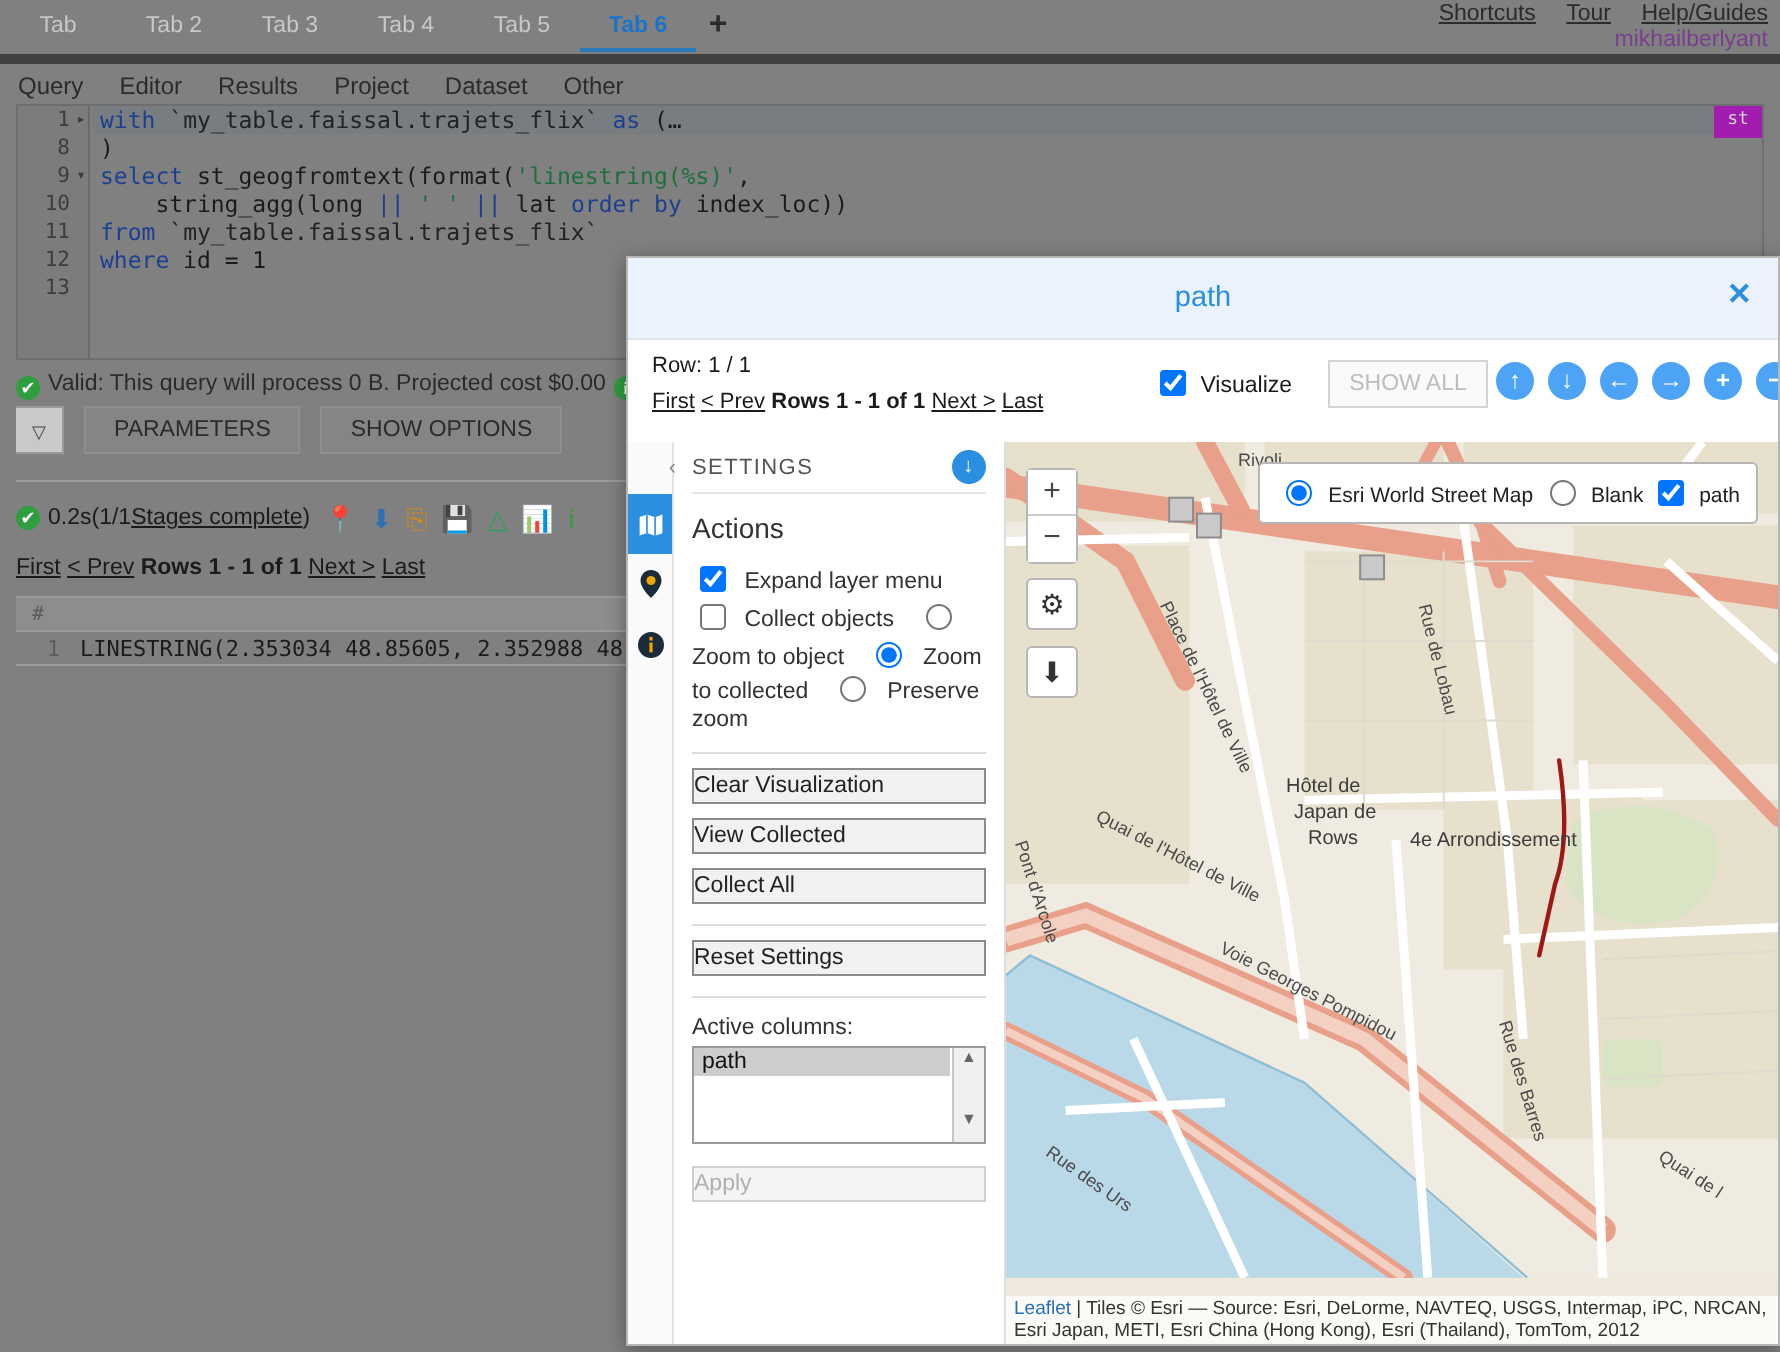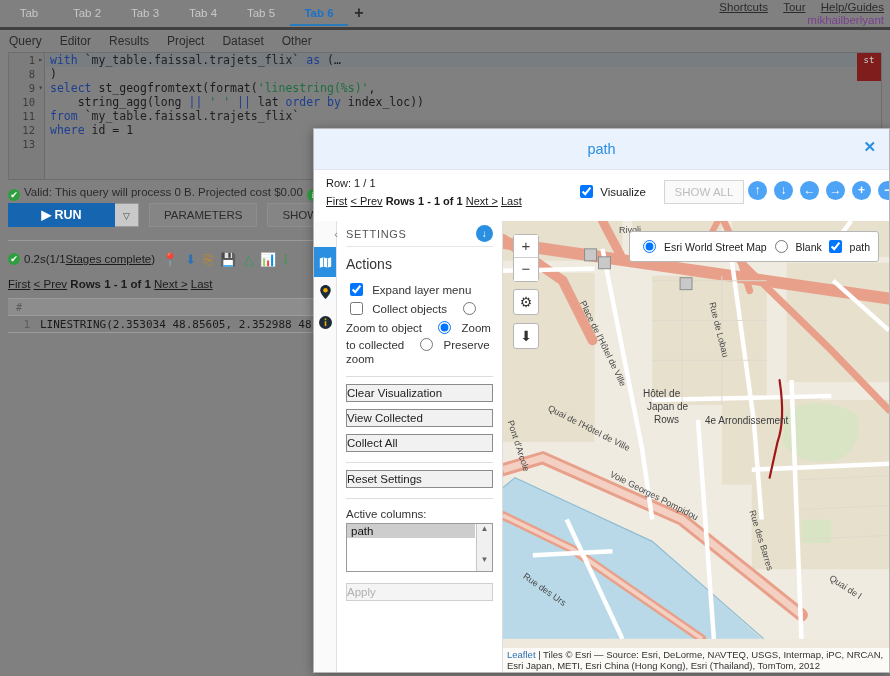--- a/index.html
+++ b/index.html
@@ -37,21 +37,21 @@
   #topright {
     position:absolute; right:6px; top:1px; text-align:right;
   }
   #toplinks { font-size:11.5px; color:#2b2b2b; }
   #toplinks span { text-decoration:underline; cursor:pointer; margin-left:12px; }
   #username { font-size:11.5px; color:#7a3f8f; margin-top:1px; }
 
   
   #menurow {
     position:absolute; left:0; top:27px; width:890px; height:23px;
-    border-top:3px solid #404040;
+    border-top:5px solid #404040;
     background:#808080;
   }
   .menuitem {
     float:left; padding:4px 9px; font-size:12px; color:#2b2b2b; cursor:pointer;
   }
 
   
   #editorwrap {
     position:absolute; left:8px; top:52px; width:874px; height:128px;
     background:#808080; border:1px solid #6e6e6e;
@@ -75,22 +75,22 @@
   .cline { height:14px; line-height:14px; white-space:pre; color:#1b1b1b; }
   .kw { color:#1d3f8f; }
   .str { color:#1e6f3e; }
   .tbl { color:#222; }
   .op { color:#1d3f8f; }
   #edithighlight {
     position:absolute; left:37px; top:0; right:0; height:14px;
     background:#6e7a86; opacity:.45;
   }
   #edittag {
-    position:absolute; right:0; top:0; width:24px; height:28px;
-    background:#7f1d1d; color:#d0d0d0; font-size:9px;
+    position:absolute; right:0; top:0; width:24px; height:16px;
+    background:#a21caf; color:#d0d0d0; font-size:9px;
     font-family:"DejaVu Sans Mono", monospace; line-height:14px;
     text-align:center; overflow:hidden;
   }
 
   
   #validbar {
     position:absolute; left:8px; top:186px; width:500px; height:18px;
     font-size:11.5px; color:#2b2b2b;
   }
   .okdot {
@@ -352,21 +352,20 @@
     <div class="cline"><span class="kw">where</span> id = 1</div>
   </div>
   <div id="edittag">st</div>
 </div>
 
 <div id="validbar">
   <span class="okdot">✔</span><span>Valid: This query will process 0 B. Projected cost $0.00</span><span class="infodot">i</span>
 </div>
 
 <div id="runrow">
-  <div id="runbtn">▶  RUN</div>
   <div id="rundrop">▽</div>
   <div class="ghostbtn">PARAMETERS</div>
   <div class="ghostbtn">SHOW OPTIONS</div>
 </div>
 
 <div id="sep1"></div>
 
 <div id="resstatus">
   <span class="okdot">✔</span>
   <span>0.2s</span>

